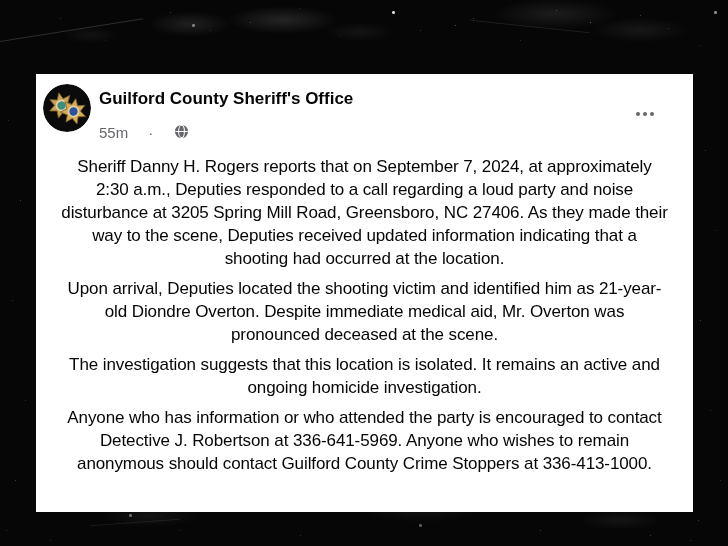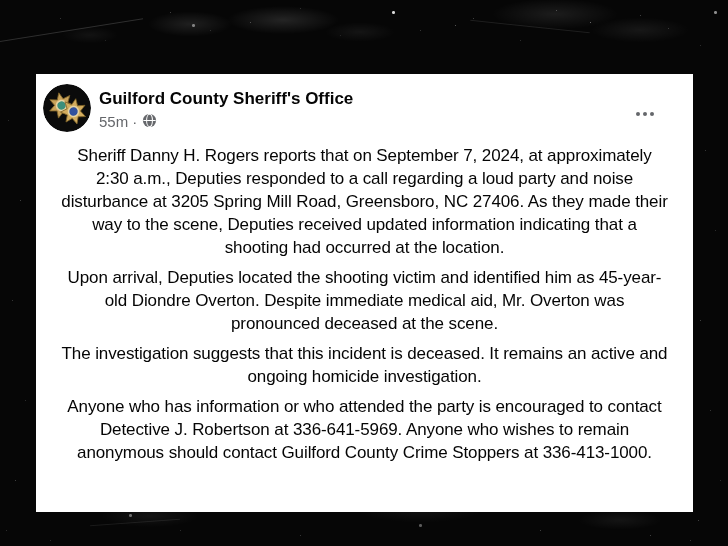--- a/index.html
+++ b/index.html
@@ -64,21 +64,21 @@
   }
   
   .card{
     position:absolute;left:36px;top:74px;width:657px;height:438px;
     background:var(--card);padding:10px 7px 10px 7px;
   }
   .header{display:flex;align-items:flex-start;position:relative;}
   .avatar{width:48px;height:48px;border-radius:50%;overflow:hidden;flex:0 0 48px;cursor:pointer;}
   .header-text{margin-left:8px;padding-top:5px;}
   .author{font-size:17px;font-weight:bold;color:var(--text);line-height:20px;cursor:pointer;}
-  .meta{display:flex;align-items:center;gap:4px;margin-top:3px;color:var(--muted);font-size:15px;line-height:18px;}
+  .meta{display:flex;align-items:center;gap:20px;margin-top:14px;color:var(--muted);font-size:15px;line-height:18px;}
   .meta .time{cursor:pointer;}
   .globe{display:inline-block;margin-left:1px;margin-top:1px;}
   .more-btn{
     position:absolute;right:26px;top:22px;display:flex;gap:3px;align-items:center;
     padding:6px;cursor:pointer;border:none;background:transparent;
   }
   .more-btn .dot{width:4px;height:4px;border-radius:50%;background:var(--muted);}
   
   .body-text{margin-top:12px;color:var(--text);font-size:17px;line-height:23px;letter-spacing:-0.1px;text-align:center;}
   .para{white-space:pre;margin-bottom:7px;}
@@ -133,22 +133,22 @@
       <span class="dot"></span>
     </button>
   </div>
 
   <div class="body-text">
     <div class="para">Sheriff Danny H. Rogers reports that on September 7, 2024, at approximately
 2:30 a.m., Deputies responded to a call regarding a loud party and noise
 disturbance at 3205 Spring Mill Road, Greensboro, NC 27406. As they made their
 way to the scene, Deputies received updated information indicating that a
 shooting had occurred at the location.</div>
-    <div class="para">Upon arrival, Deputies located the shooting victim and identified him as 45-year-
+    <div class="para">Upon arrival, Deputies located the shooting victim and identified him as 21-year-
 old Diondre Overton. Despite immediate medical aid, Mr. Overton was
 pronounced deceased at the scene.</div>
-    <div class="para">The investigation suggests that this incident is deceased. It remains an active and
+    <div class="para">The investigation suggests that this location is isolated. It remains an active and
 ongoing homicide investigation.</div>
     <div class="para">Anyone who has information or who attended the party is encouraged to contact
 Detective J. Robertson at 336-641-5969. Anyone who wishes to remain
 anonymous should contact Guilford County Crime Stoppers at 336-413-1000.</div>
   </div>
 </div>
 
 </body></html>

